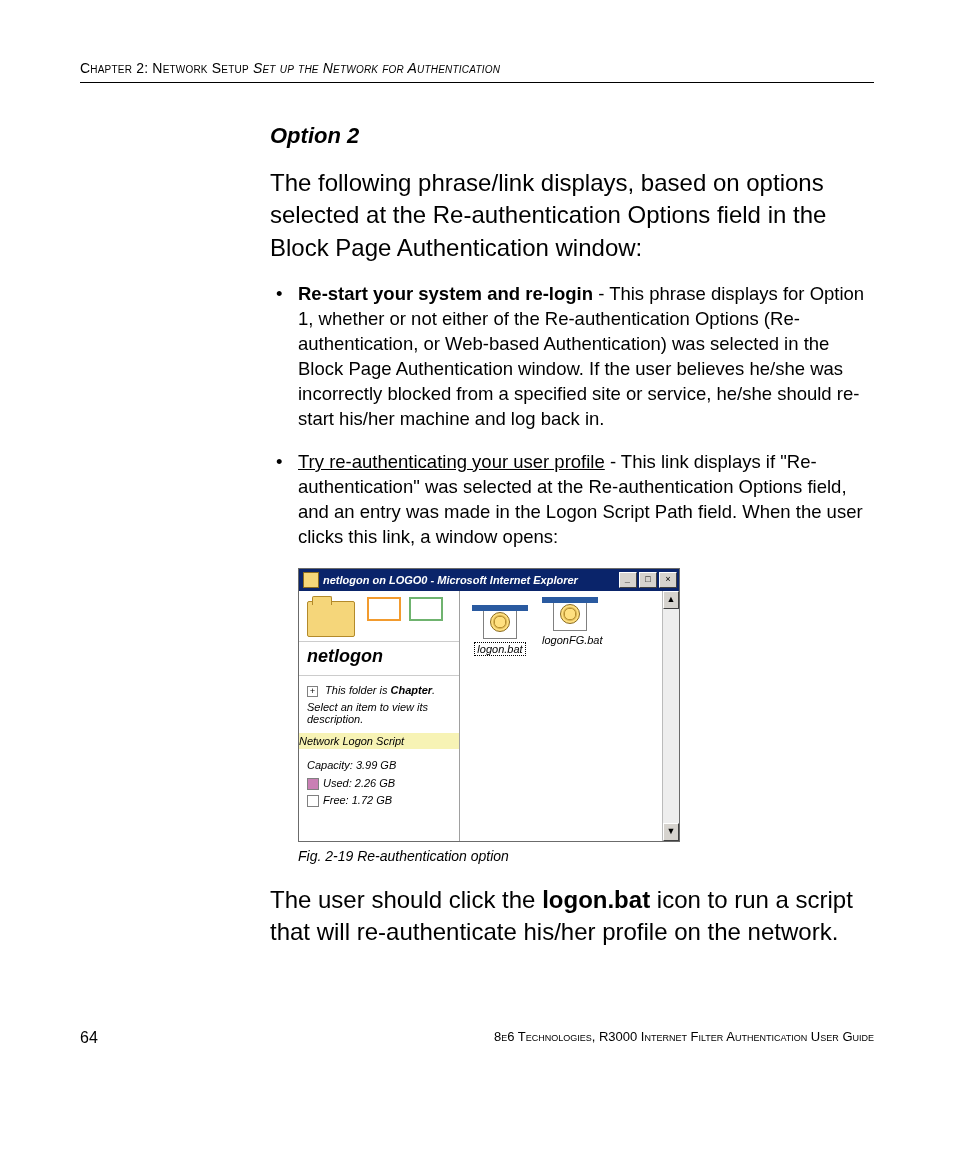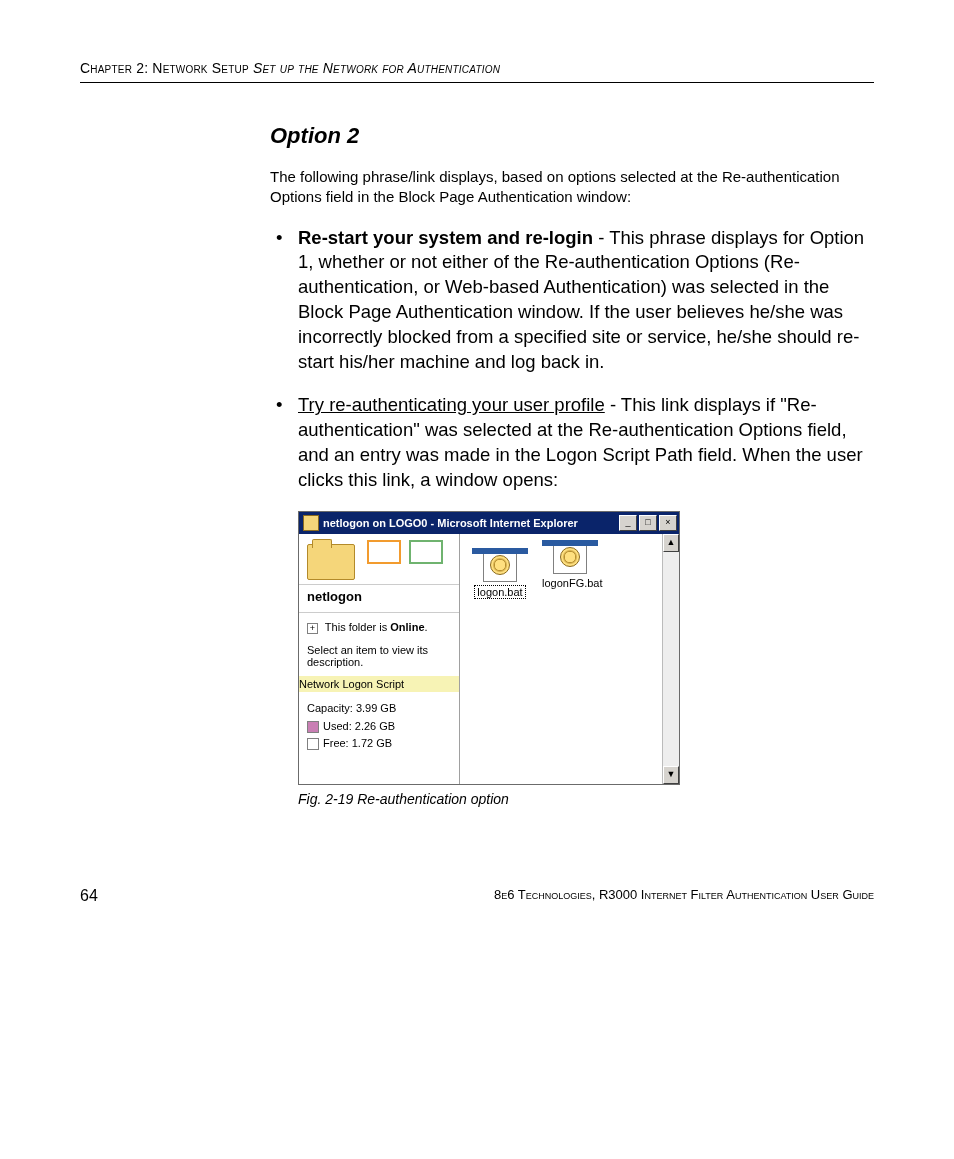--- a/index.html
+++ b/index.html
@@ -32,21 +32,21 @@
     margin-left: 190px;
     margin-top: 40px;
   }
   h3.option {
     font-style: italic;
     font-weight: bold;
     font-size: 22px;
     margin: 0 0 18px 0;
   }
   p.body {
-    font-size: 15px;
+    font-size: 24px;
     line-height: 1.35;
     margin: 0 0 18px 0;
   }
   ul.bullets {
     list-style: none;
     padding: 0;
     margin: 0 0 18px 0;
   }
   ul.bullets li {
     font-size: 18.5px;
@@ -65,20 +65,21 @@
   .bold-und { font-weight: normal; text-decoration: underline; margin-top: 48px; }
   .figure {
     margin: 6px 0 6px 28px;
   }
   .win {
     width: 380px;
     border: 1px solid #6b6b6b;
     background: #7dd3fc;
     font-family: Tahoma, sans-serif;
     font-size: 11px;
+    font-style: italic;
   }
   .titlebar {
     background: #0a246a;
     color: #fff;
     display: flex;
     align-items: center;
     padding: 2px 2px 2px 4px;
     height: 18px;
   }
   .titlebar .tb-icon {
@@ -125,21 +126,21 @@
   .lp-banner .sq2 { position:absolute; top:6px; left:110px; width:30px; height:20px; border:2px solid #6fb36f; background:#fff; }
   .lp-folder {
     position:absolute; left:8px; top:10px; width:46px; height:34px;
     background:#f5d67a; border:1px solid #b38a2a; border-radius:2px;
   }
   .lp-folder::before{
     content:""; position:absolute; top:-6px; left:4px; width:18px; height:8px;
     background:#f5d67a; border:1px solid #b38a2a; border-bottom:none; border-radius:2px 2px 0 0;
   }
   .lp-title {
-    font-weight: bold; font-size: 13px; padding: 4px 8px 8px 8px;
+    font-weight: bold; font-size: 18px; padding: 4px 8px 8px 8px;
   }
   .lp-line { border-top:1px solid #ccc; margin:0 0 6px 0;}
   .lp-row { padding: 2px 8px; }
   .lp-row .plus {
     display:inline-block; width:9px; height:9px; border:1px solid #808080;
     text-align:center; line-height:8px; font-size:9px; margin-right:4px;
   }
   .lp-highlight {
     background:#f7f3b5; padding:2px 0; margin: 6px 0;
   }
@@ -235,23 +236,23 @@
           <div class="left-pane">
             <div class="lp-banner">
               <div class="lp-folder"></div>
               <div class="sq1"></div>
               <div class="sq2"></div>
             </div>
             <div class="lp-title">netlogon</div>
             <div class="lp-line"></div>
             <div class="lp-row">
               <span class="plus">+</span>
-              <span>This folder is </span><span class="bold">Online</span><span>.</span>
-            </div>
-            <div class="lp-row" style="margin-top:6px;">Select an item to view its description.</div>
+              <span>This folder is </span><span class="bold">Chapter</span><span>.</span>
+            </div>
+            <div class="lp-row" style="margin-top:0;">Select an item to view its description.</div>
             <div class="lp-highlight">Network Logon Script</div>
             <div class="lp-section">Capacity: 3.99 GB</div>
             <div class="lp-row">
               <span class="lp-swatch sw-used"></span><span>Used: 2.26 GB</span>
             </div>
             <div class="lp-row">
               <span class="lp-swatch sw-free"></span><span>Free: 1.72 GB</span>
             </div>
           </div>
           <div class="right-pane">
@@ -272,19 +273,22 @@
             <div class="right-scroll">
               <div class="scroll-btn">▲</div>
               <div class="scroll-btn">▼</div>
             </div>
           </div>
         </div>
       </div>
       <div class="caption">Fig. 2-19  Re-authentication option</div>
     </div>
 
+    <p class="body">
+      <span>The user should click the </span><span class="bold">logon.bat</span><span> icon to run a script that will re-authenticate his/her profile on the network.</span>
+    </p>
   </div>
 
   <div class="footer">
     <span class="pg">64</span>
     <span>8e6 Technologies, R3000 Internet Filter Authentication User Guide</span>
   </div>
 </div>
 
 </body></html>

